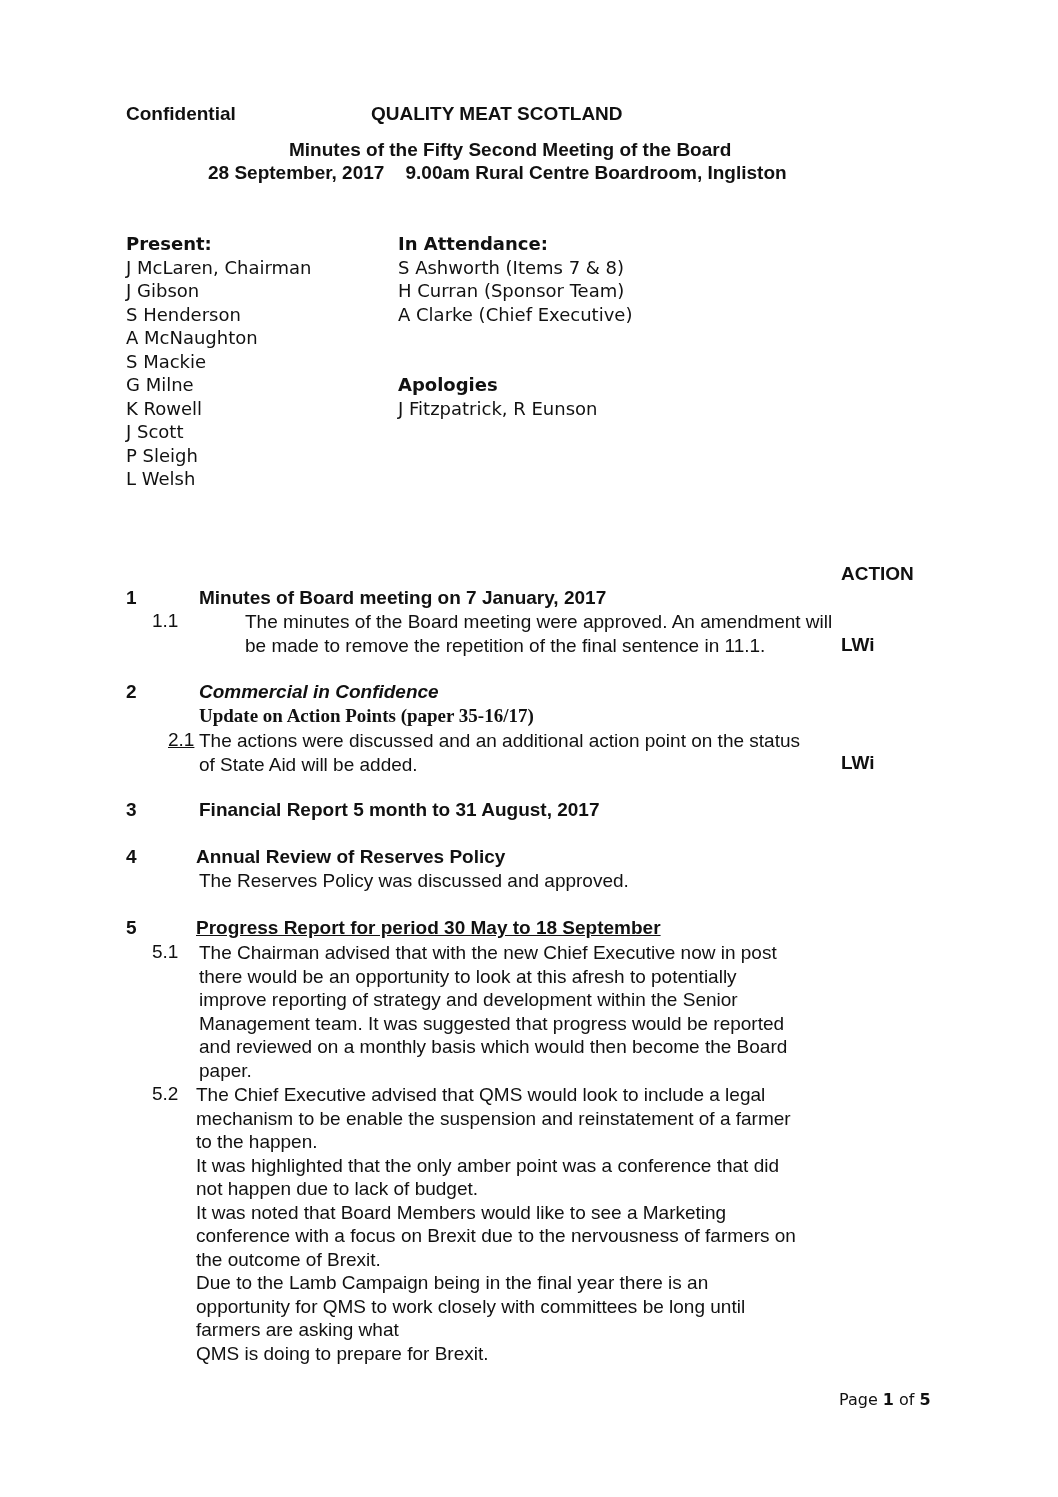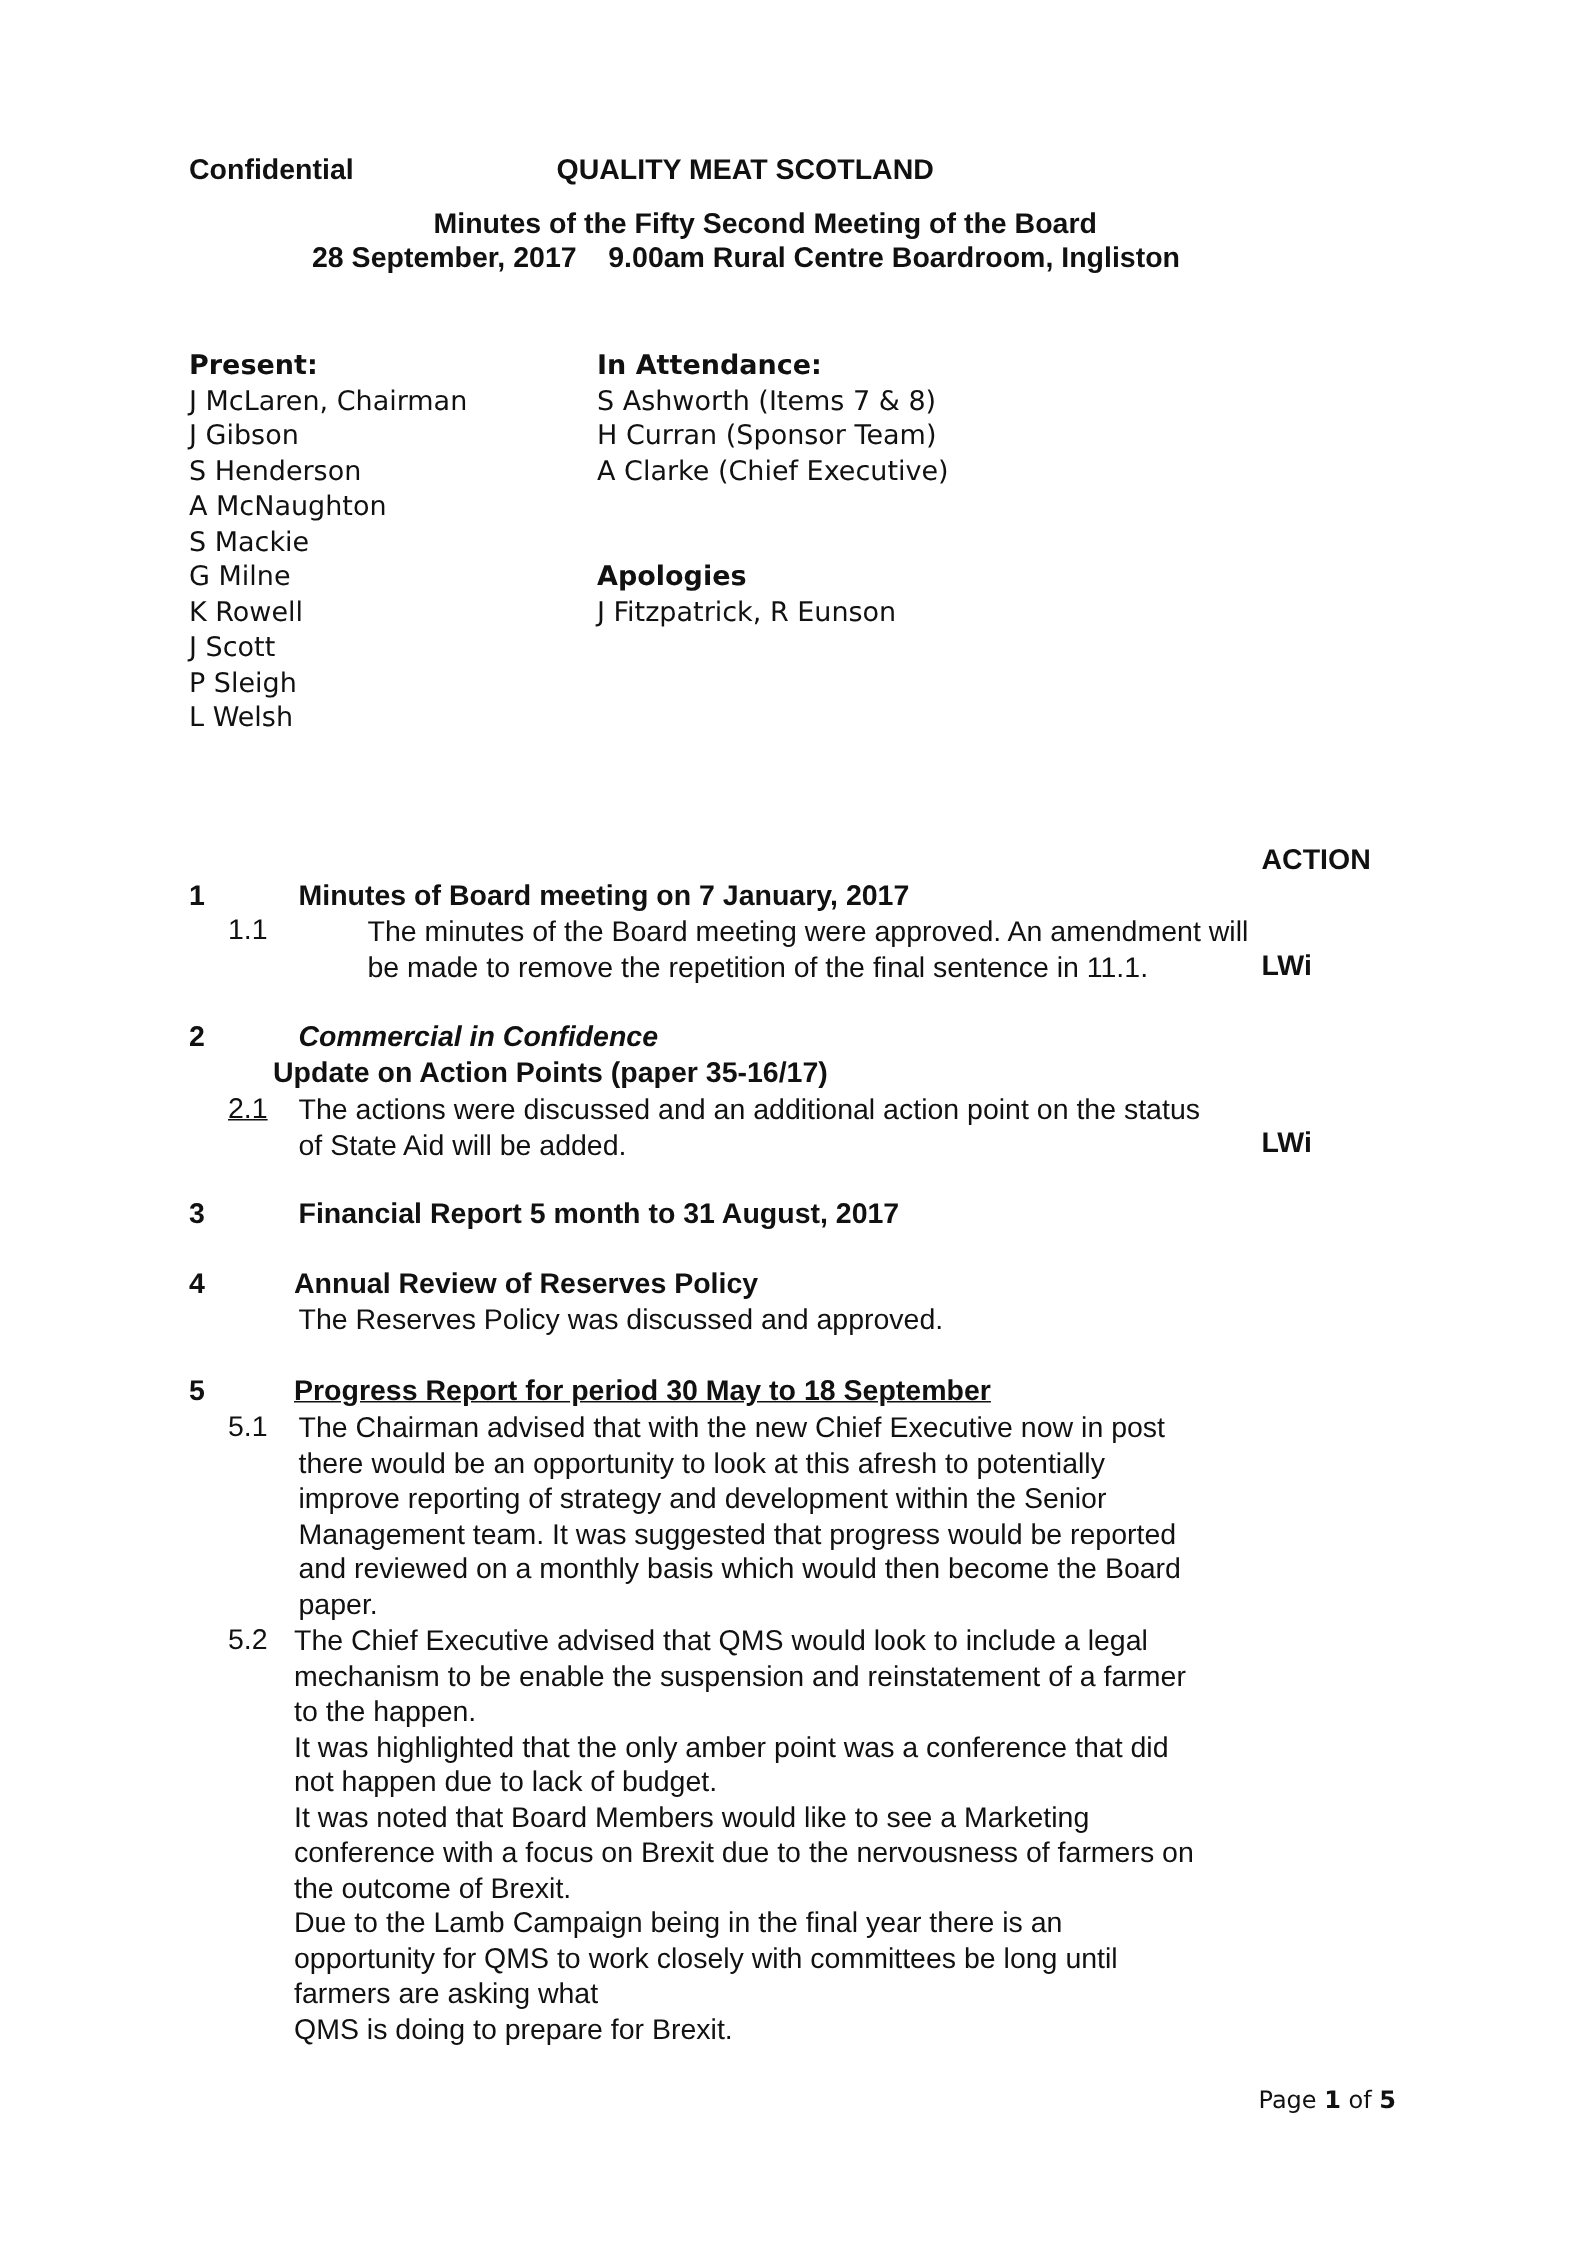--- a/index.html
+++ b/index.html
@@ -50,22 +50,22 @@
 <div class="abs b condensed" style="left:199px; top:587px;">Minutes of Board meeting on 7 January, 2017</div>
 <div class="abs condensed" style="left:152px; top:610px;">1.1</div>
 <div class="abs condensed line" style="left:199px; top:610px;margin-left:46px;">
   <div>The minutes of the Board meeting were approved.  An amendment will</div>
   <div>be made to remove the repetition of the final sentence in 11.1.</div>
 </div>
 <div class="abs b condensed" style="left:841px; top:634px;">LWi</div>
 
 <div class="abs b condensed" style="left:126px; top:681px;">2</div>
 <div class="abs b i condensed" style="left:199px; top:681px;">Commercial in Confidence</div>
-<div class="abs b condensed" style="left:182px; top:705px;">Update on Action Points (paper 35-16/17)</div>
-<div class="abs condensed" style="left:152px; top:729px;text-decoration:underline;">2.1</div>
+<div class="abs b condensed" style="left:199px; top:705px;font-family:Liberation Serif, serif;">Update on Action Points (paper 35-16/17)</div>
+<div class="abs condensed" style="left:168px; top:729px;text-decoration:underline;">2.1</div>
 <div class="abs condensed line" style="left:199px; top:729px;">
   <div>The actions were discussed and an additional action point on the status</div>
   <div>of State Aid will be added.</div>
 </div>
 <div class="abs b condensed" style="left:841px; top:752px;">LWi</div>
 
 <div class="abs b condensed" style="left:126px; top:799px;">3</div>
 <div class="abs b condensed" style="left:199px; top:799px;">Financial Report 5 month to 31 August, 2017</div>
 
 <div class="abs b condensed" style="left:126px; top:846px;">4</div>

